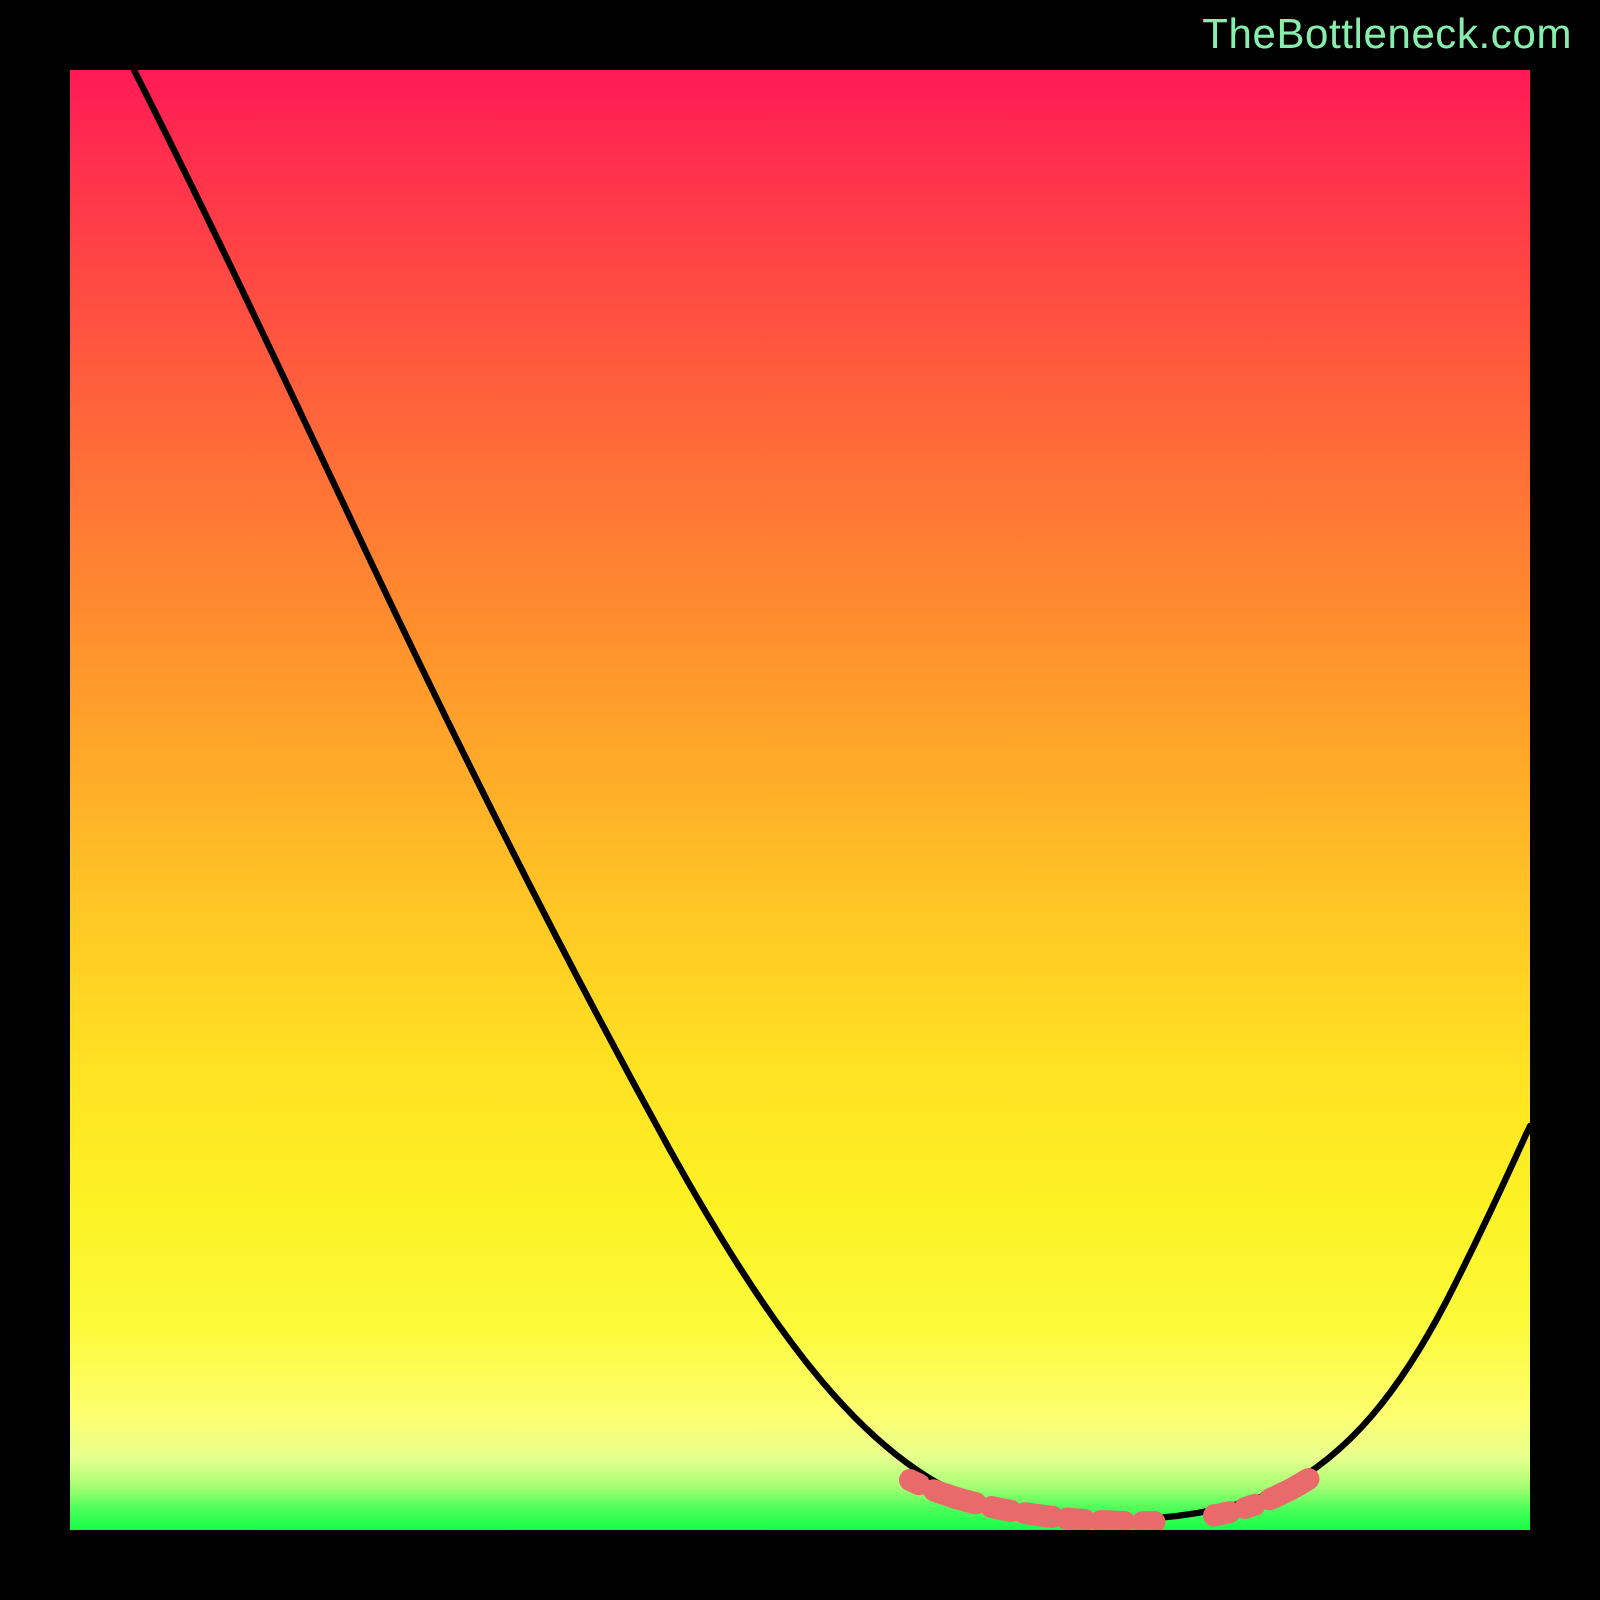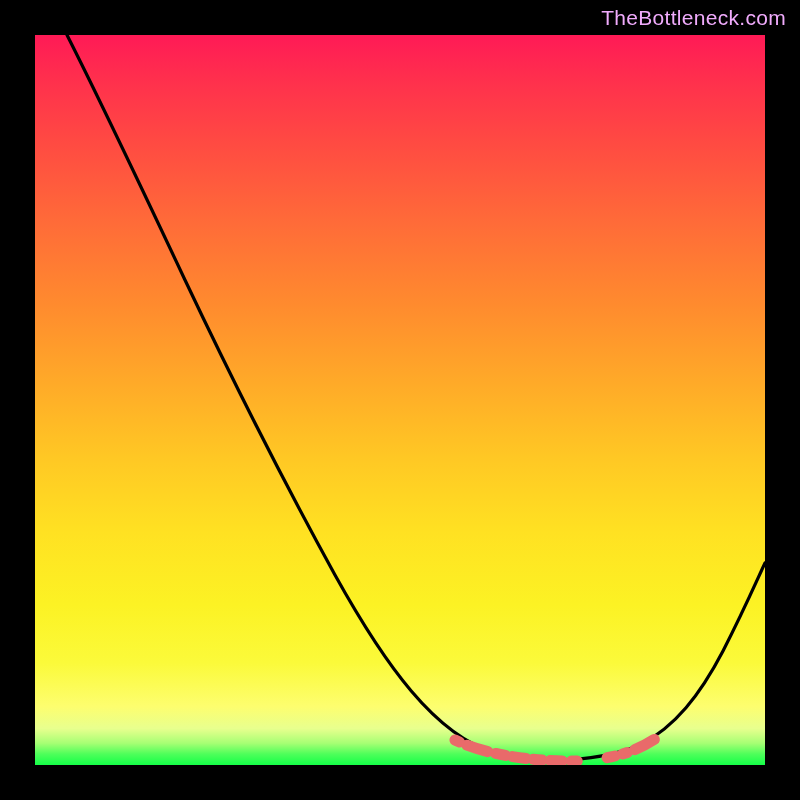--- a/index.html
+++ b/index.html
@@ -40,21 +40,21 @@
       #e8ff8e 95%,
       #a7ff74 97%,
       #4eff5a 98.5%,
       #15ff48 100%
     );
   }
   .watermark {
     position: absolute;
     top: 6px;
     right: 14px;
-    color: #f0abfc;
+    color: #86efac;
     font-size: 21px;
     font-weight: 500;
     letter-spacing: 0.3px;
   }
   svg.curve-svg {
     position: absolute;
     left: 0;
     top: 0;
     width: 730px;
     height: 730px;

